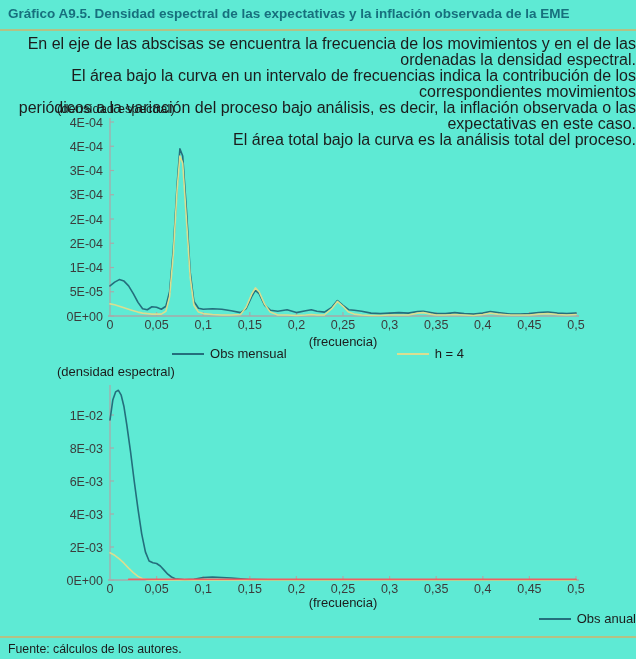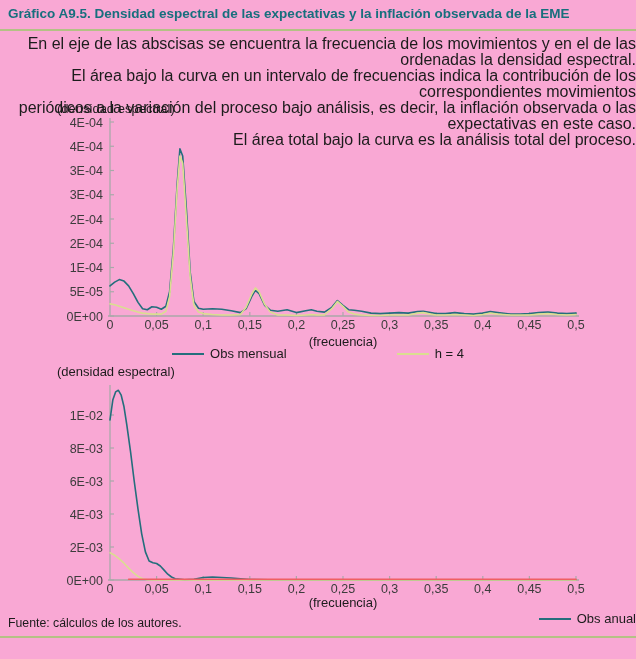--- a/index.html
+++ b/index.html
@@ -1,30 +1,30 @@
 <!DOCTYPE html>
 <html><head>
 <meta charset="utf-8">
 <style>
   html,body{margin:0;padding:0;background:#ffffff;}
   body{font-family:"Liberation Sans", sans-serif; color:#1c1c1c;}
-  #stage{position:relative;width:636px;height:659px;background:#f9a8d4;overflow:hidden;}
+  #stage{position:relative;width:636px;height:659px;background:#5eead4;overflow:hidden;}
   .fig-title{position:absolute;left:8px;top:6px;width:620px;font-size:13.5px;font-weight:bold;color:#176f7d;letter-spacing:0;}
   .rule-top{position:absolute;left:0;top:29px;width:636px;border-top:2px solid #b4c185;}
   .desc{position:absolute;left:12px;top:36px;width:624px;font-size:16px;line-height:16px;color:#1c1c1c;text-align:right;}
   .chart-svg{position:absolute;left:0;}
   #chart1{top:100px;}
   #chart2{top:362px;}
   .legend{position:absolute;left:0;width:636px;display:flex;justify-content:center;align-items:flex-end;font-size:13px;color:#1c1c1c;}
   #legend1{top:346px;gap:110px;}
   #legend2{top:611px;gap:50px;flex-direction:column;}
   .legend-item{display:flex;align-items:center;gap:6px;white-space:nowrap;}
   .swatch{display:inline-block;width:32px;height:0;border-top:2.5px solid #000;}
   .rule-bottom{position:absolute;left:0;top:636px;width:636px;border-top:2px solid #b4c185;}
-  .source{position:absolute;left:8px;top:616px;font-size:12.3px;color:#1c1c1c;}
+  .source{position:absolute;left:8px;top:642px;font-size:12.3px;color:#1c1c1c;}
   svg text{font-family:"Liberation Sans", sans-serif;}
 </style>
 </head>
 <body>
 
 <div id="stage">
 
   <div class="fig-title">Gráfico A9.5. Densidad espectral de las expectativas y la inflación observada de la EME</div>
   <div class="rule-top"></div>
 

